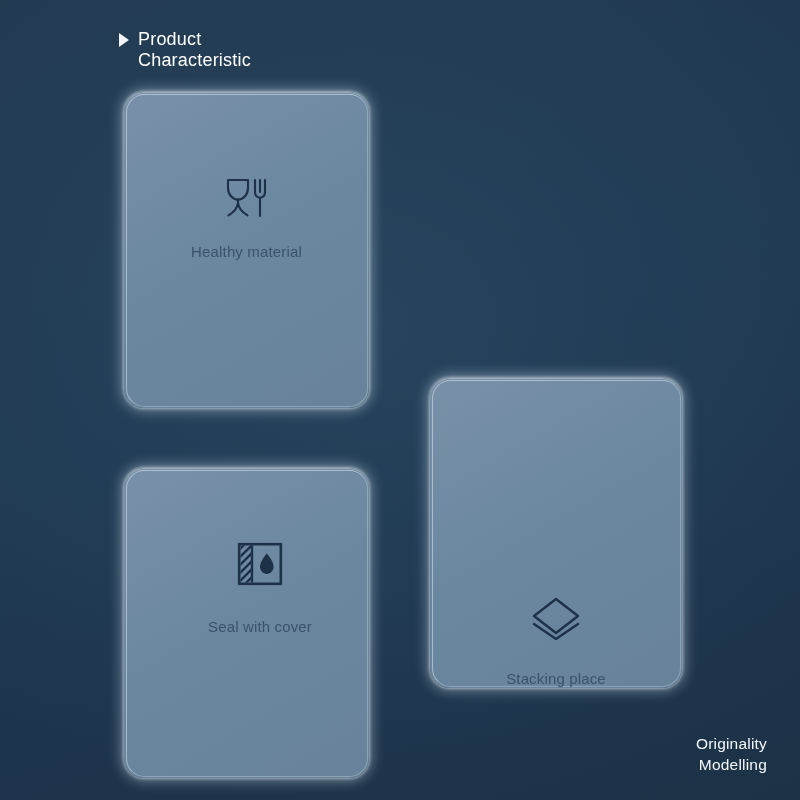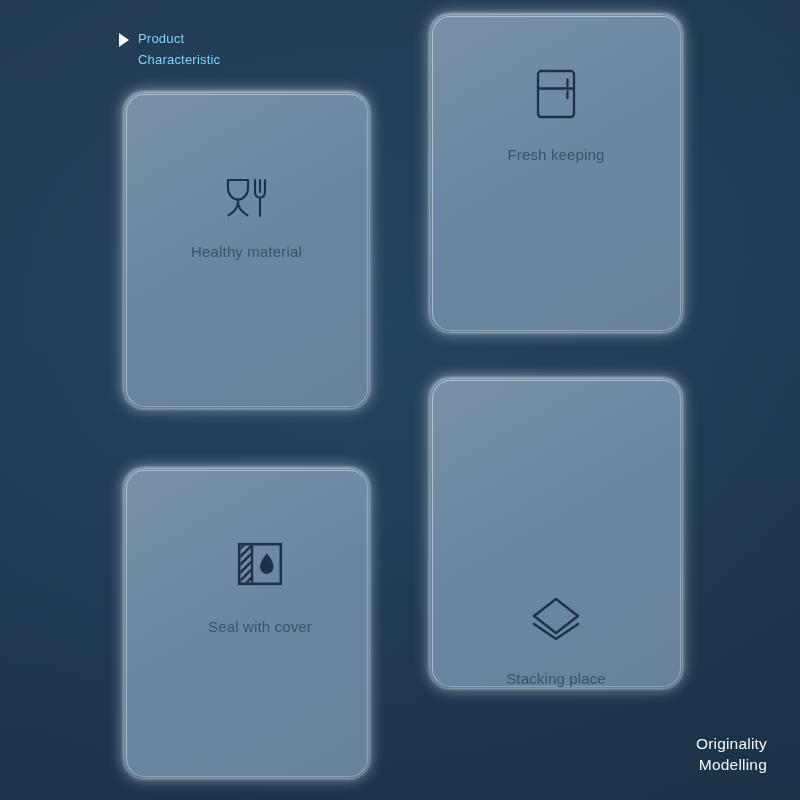--- a/index.html
+++ b/index.html
@@ -45,22 +45,22 @@
     width: 0;
     height: 0;
     border-left: 10px solid #f2f5f8;
     border-top: 7px solid transparent;
     border-bottom: 7px solid transparent;
     margin-top: 4px;
     flex: 0 0 auto;
   }
 
   .heading .htext {
-    color: #7dd3fc;
-    font-size: 13px;
+    color: #ffffff;
+    font-size: 18px;
     line-height: 20.5px;
     letter-spacing: 0.2px;
     white-space: pre-line;
   }
 
   
   .card {
     position: absolute;
     border-radius: 20px;
     background: linear-gradient(150deg, #7991a8 0%, #6b87a0 48%, #688399 100%);
@@ -157,31 +157,20 @@
         <path d="M37 4 L37 16"></path>
         <path d="M42 4 L42 16"></path>
 
         <path d="M32 16 C32 20.5 35 21.5 37 21.8 C39 21.5 42 20.5 42 16"></path>
         <path d="M37 21.8 L37 40"></path>
       </svg>
     </span>
     <span class="label">Healthy material</span>
   </div>
 
-  <div class="card" id="card-fresh">
-    <span class="icon">
-      <svg width="44" height="52" viewBox="0 0 44 52" fill="none" stroke="currentColor" stroke-width="2.3" stroke-linecap="round" stroke-linejoin="round">
-        <rect x="4" y="3" width="36" height="46" rx="3.2"></rect>
-        <path d="M4 20.5 L40 20.5"></path>
-        <path d="M33.5 11.5 L33.5 18"></path>
-        <path d="M33.5 23.5 L33.5 30"></path>
-      </svg>
-    </span>
-    <span class="label">Fresh keeping</span>
-  </div>
 
   <div class="card" id="card-stacking">
     <span class="icon">
       <svg width="52" height="44" viewBox="0 0 52 44" fill="none" stroke="currentColor" stroke-width="2.4" stroke-linecap="round" stroke-linejoin="round">
         <path d="M26 3 L48 20 L26 37 L4 20 Z"></path>
         <path d="M4 28 L26 43 L48 28"></path>
       </svg>
     </span>
     <span class="label">Stacking place</span>
   </div>

